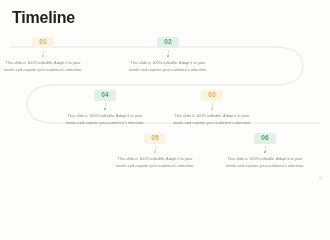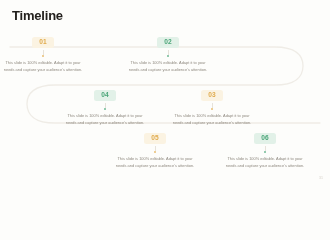--- a/index.html
+++ b/index.html
@@ -22,21 +22,21 @@
     height: 186px;
     background: #fdfdfb;
     overflow: hidden;
   }
 
   
   #page-title {
     position: absolute;
     left: 12px;
     top: 9px;
-    font-size: 13px;
+    font-size: 16px;
     font-weight: bold;
     color: #23201d;
     letter-spacing: -0.2px;
     line-height: 1.1;
   }
 
   
   #timeline-path {
     position: absolute;
     left: 0;

